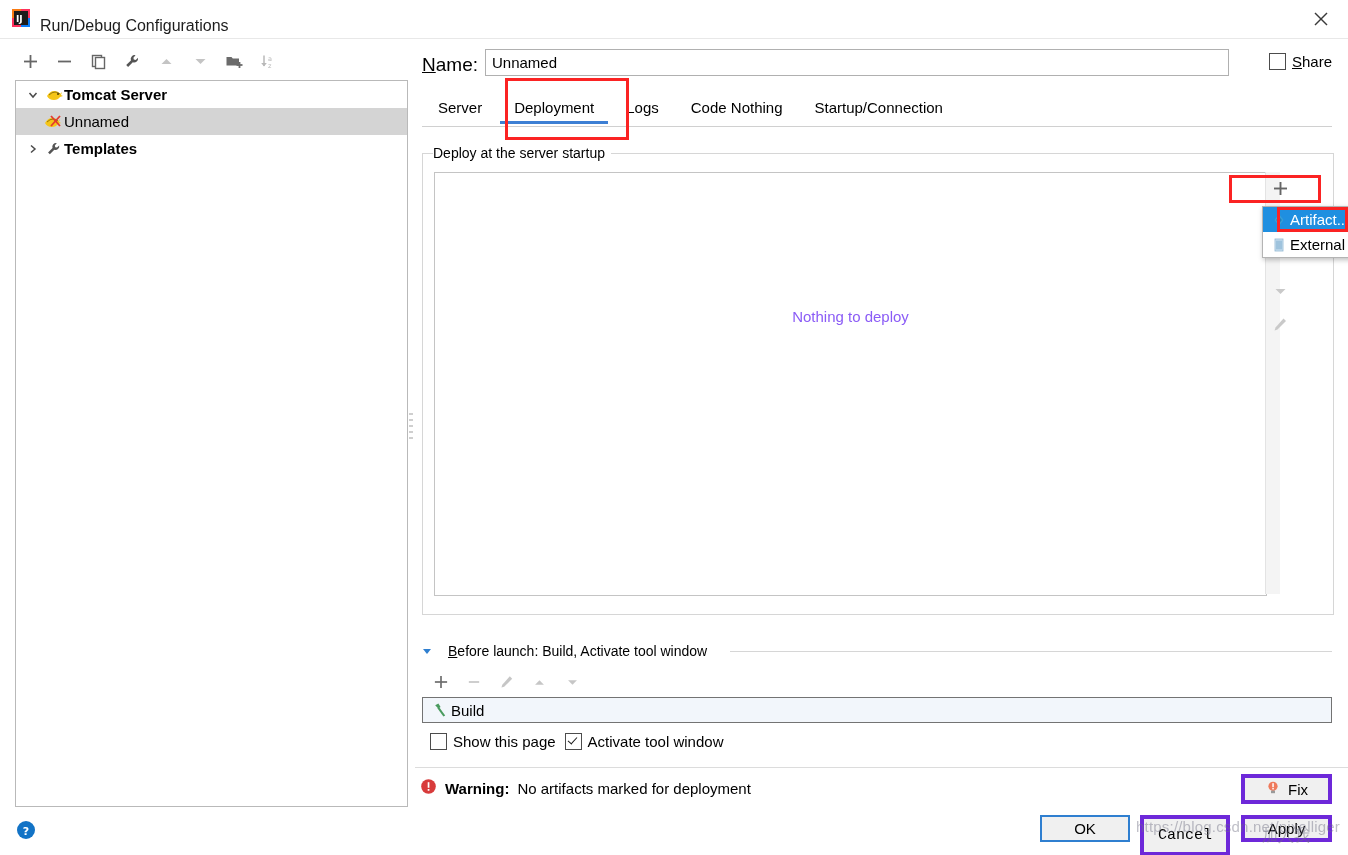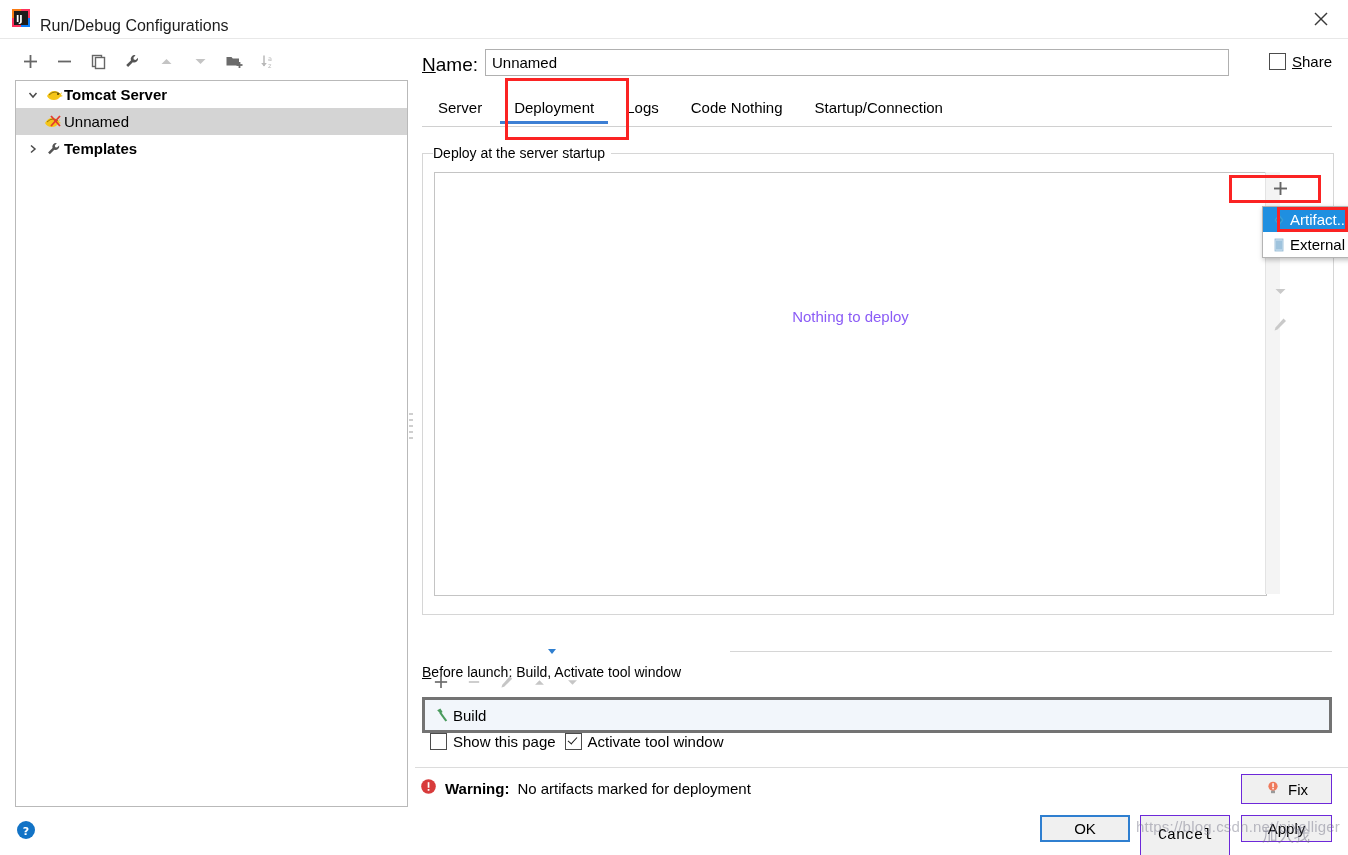--- a/index.html
+++ b/index.html
@@ -245,25 +245,24 @@
     cursor: pointer;
     white-space: nowrap;
   }
   .popup-item.selected { background: #1f8fe0; color: #ffffff; }
   .popup-icon { width: 22px; flex: none; display: flex; align-items:center; justify-content:center; }
 
   
   #bl-header {
     position: absolute;
     left: 422px; top: 643px;
-    display: flex; align-items: center; gap: 5px;
+    display: flex; align-items: center; gap: 16px;
     font-size: 14px;
     white-space: nowrap;
     cursor: pointer;
-    flex-direction: column;
   }
   #bl-rule {
     position: absolute;
     left: 730px; top: 651px;
     width: 602px; height: 1px;
     background: #d6d6d6;
   }
   #bl-toolbar {
     position: absolute;
     left: 424px; top: 668px;
@@ -271,23 +270,23 @@
     display: flex; align-items: center; gap: 0px;
   }
   .bl-btn {
     width: 33px; height: 28px;
     display: flex; align-items: center; justify-content: center;
     cursor: pointer;
   }
   #bl-list {
     position: absolute;
     left: 422px; top: 697px;
-    width: 910px; height: 36px;
+    width: 910px; height: 26px;
     background: #f2f6fb;
-    border: 3px solid #737373;
+    border: 1px solid #737373;
     display: flex; align-items: center;
     padding-left: 6px;
     box-sizing: border-box;
     cursor: pointer;
   }
   #bl-list .bl-icon { width: 22px; display:flex; align-items:center; justify-content:center; flex:none; }
   #bl-checks {
     position: absolute;
     left: 430px; top: 733px;
     display: flex; align-items: center; gap: 9px;
@@ -305,21 +304,21 @@
   #warning-row {
     position: absolute;
     left: 420px; top: 778px;
     display: flex; align-items: center; gap: 8px;
     font-size: 15px;
     white-space: nowrap;
   }
   #warning-row b { font-weight: bold; }
   .btn {
     background: #f0f0f0;
-    border: 1px solid #6d28d9;
+    border: 4px solid #6d28d9;
     font-family: "Liberation Sans", sans-serif;
     font-size: 15px;
     color: #000;
     cursor: pointer;
     display: flex; align-items: center; justify-content: center;
     gap: 7px;
     box-sizing: border-box;
   }
   #fix-btn { position: absolute; left: 1241px; top: 774px; width: 91px; height: 30px; }
   #ok-btn {

